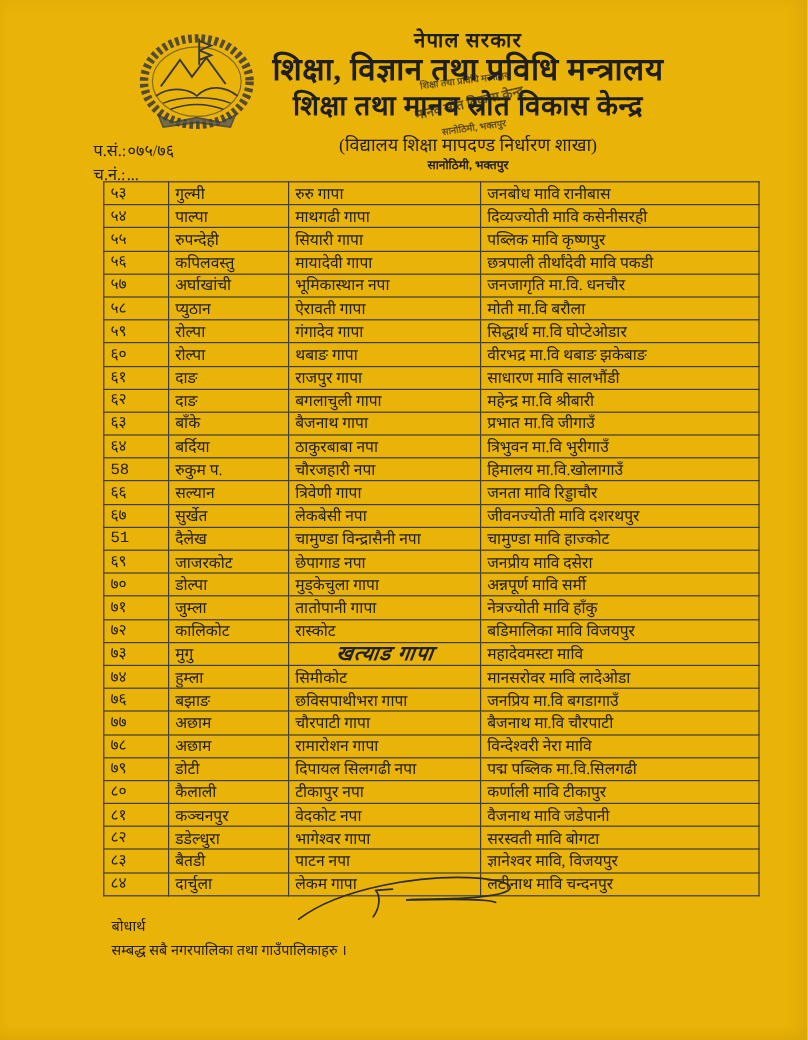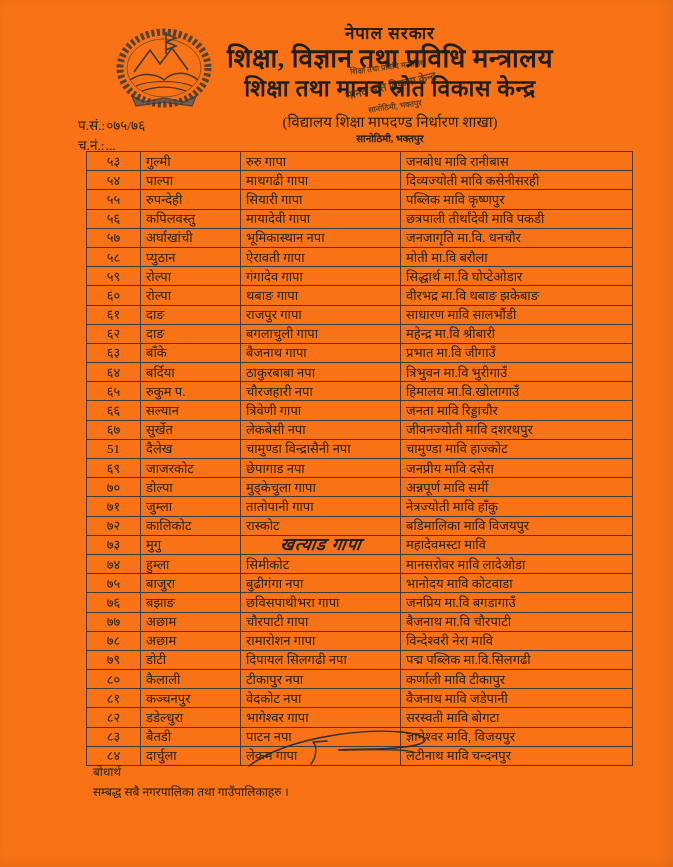--- a/index.html
+++ b/index.html
@@ -6,21 +6,21 @@
   body{
     width:673px;height:867px;
     background:#eeeeea;
     font-family:"Liberation Serif","DejaVu Serif",serif;
     color:#1f1f1f;
     position:relative;
     overflow:hidden;
   }
   .page{
     position:absolute;inset:0;
-    background:#f97316;
+    background:#eab308;
     box-shadow:inset -8px 0 14px rgba(0,0,0,0.05), inset 0 -6px 10px rgba(0,0,0,0.03);
   }
   
   .emblem{position:absolute;left:116px;top:24px;width:96px;height:86px;}
   .header{
     position:absolute;left:140px;top:24px;width:500px;
     text-align:center;line-height:1.18;
   }
   .h-gov{font-size:17px;font-weight:600;letter-spacing:1px;}
   .h-ministry{font-size:26px;font-weight:600;letter-spacing:0.5px;}
@@ -47,21 +47,21 @@
     width:546px;
     font-size:13px;
   }
   table.doc td{
     border:1px solid #3c3c3c;
     height:18.2px;line-height:15px;
     padding:0 5px;
     overflow:hidden;white-space:nowrap;
     color:#222;
   }
-  td.c-sn{text-align:center;padding:0 2px;}
+  td.c-sn{text-align:left;padding:0 2px;font-family:Liberation Mono, monospace;}
   .handwritten{
     font-style:italic;font-weight:800;font-size:17px;
     text-align:center;letter-spacing:1px;color:#151515;
     transform:skewX(-8deg);
   }
   
   .signature{position:absolute;left:243px;top:726px;width:200px;height:54px;}
   .footer{position:absolute;left:93px;top:762px;font-size:12px;line-height:20px;}
 </style>
 </head>
@@ -184,21 +184,21 @@
       <td>बैजनाथ गापा</td>
       <td>प्रभात मा.वि जीगाउँ</td>
     </tr>
         <tr>
       <td class="c-sn">६४</td>
       <td>बर्दिया</td>
       <td>ठाकुरबाबा नपा</td>
       <td>त्रिभुवन मा.वि भुरीगाउँ</td>
     </tr>
         <tr>
-      <td class="c-sn">६५</td>
+      <td class="c-sn">58</td>
       <td>रुकुम प.</td>
       <td>चौरजहारी नपा</td>
       <td>हिमालय मा.वि.खोलागाउँ</td>
     </tr>
         <tr>
       <td class="c-sn">६६</td>
       <td>सल्यान</td>
       <td>त्रिवेणी गापा</td>
       <td>जनता मावि रिड्डाचौर</td>
     </tr>
@@ -242,26 +242,20 @@
       <td class="c-sn">७३</td>
       <td>मुगु</td>
       <td class="handwritten">खत्याड गापा</td>
       <td>महादेवमस्टा मावि</td>
     </tr>
         <tr>
       <td class="c-sn">७४</td>
       <td>हुम्ला</td>
       <td>सिमीकोट</td>
       <td>मानसरोवर मावि लादेओडा</td>
-    </tr>
-        <tr>
-      <td class="c-sn">७५</td>
-      <td>बाजुरा</td>
-      <td>बुढीगंगा नपा</td>
-      <td>भानोदय मावि कोटवाडा</td>
     </tr>
         <tr>
       <td class="c-sn">७६</td>
       <td>बझाङ</td>
       <td>छविसपाथीभरा गापा</td>
       <td>जनप्रिय मा.वि बगडागाउँ</td>
     </tr>
         <tr>
       <td class="c-sn">७७</td>
       <td>अछाम</td>

